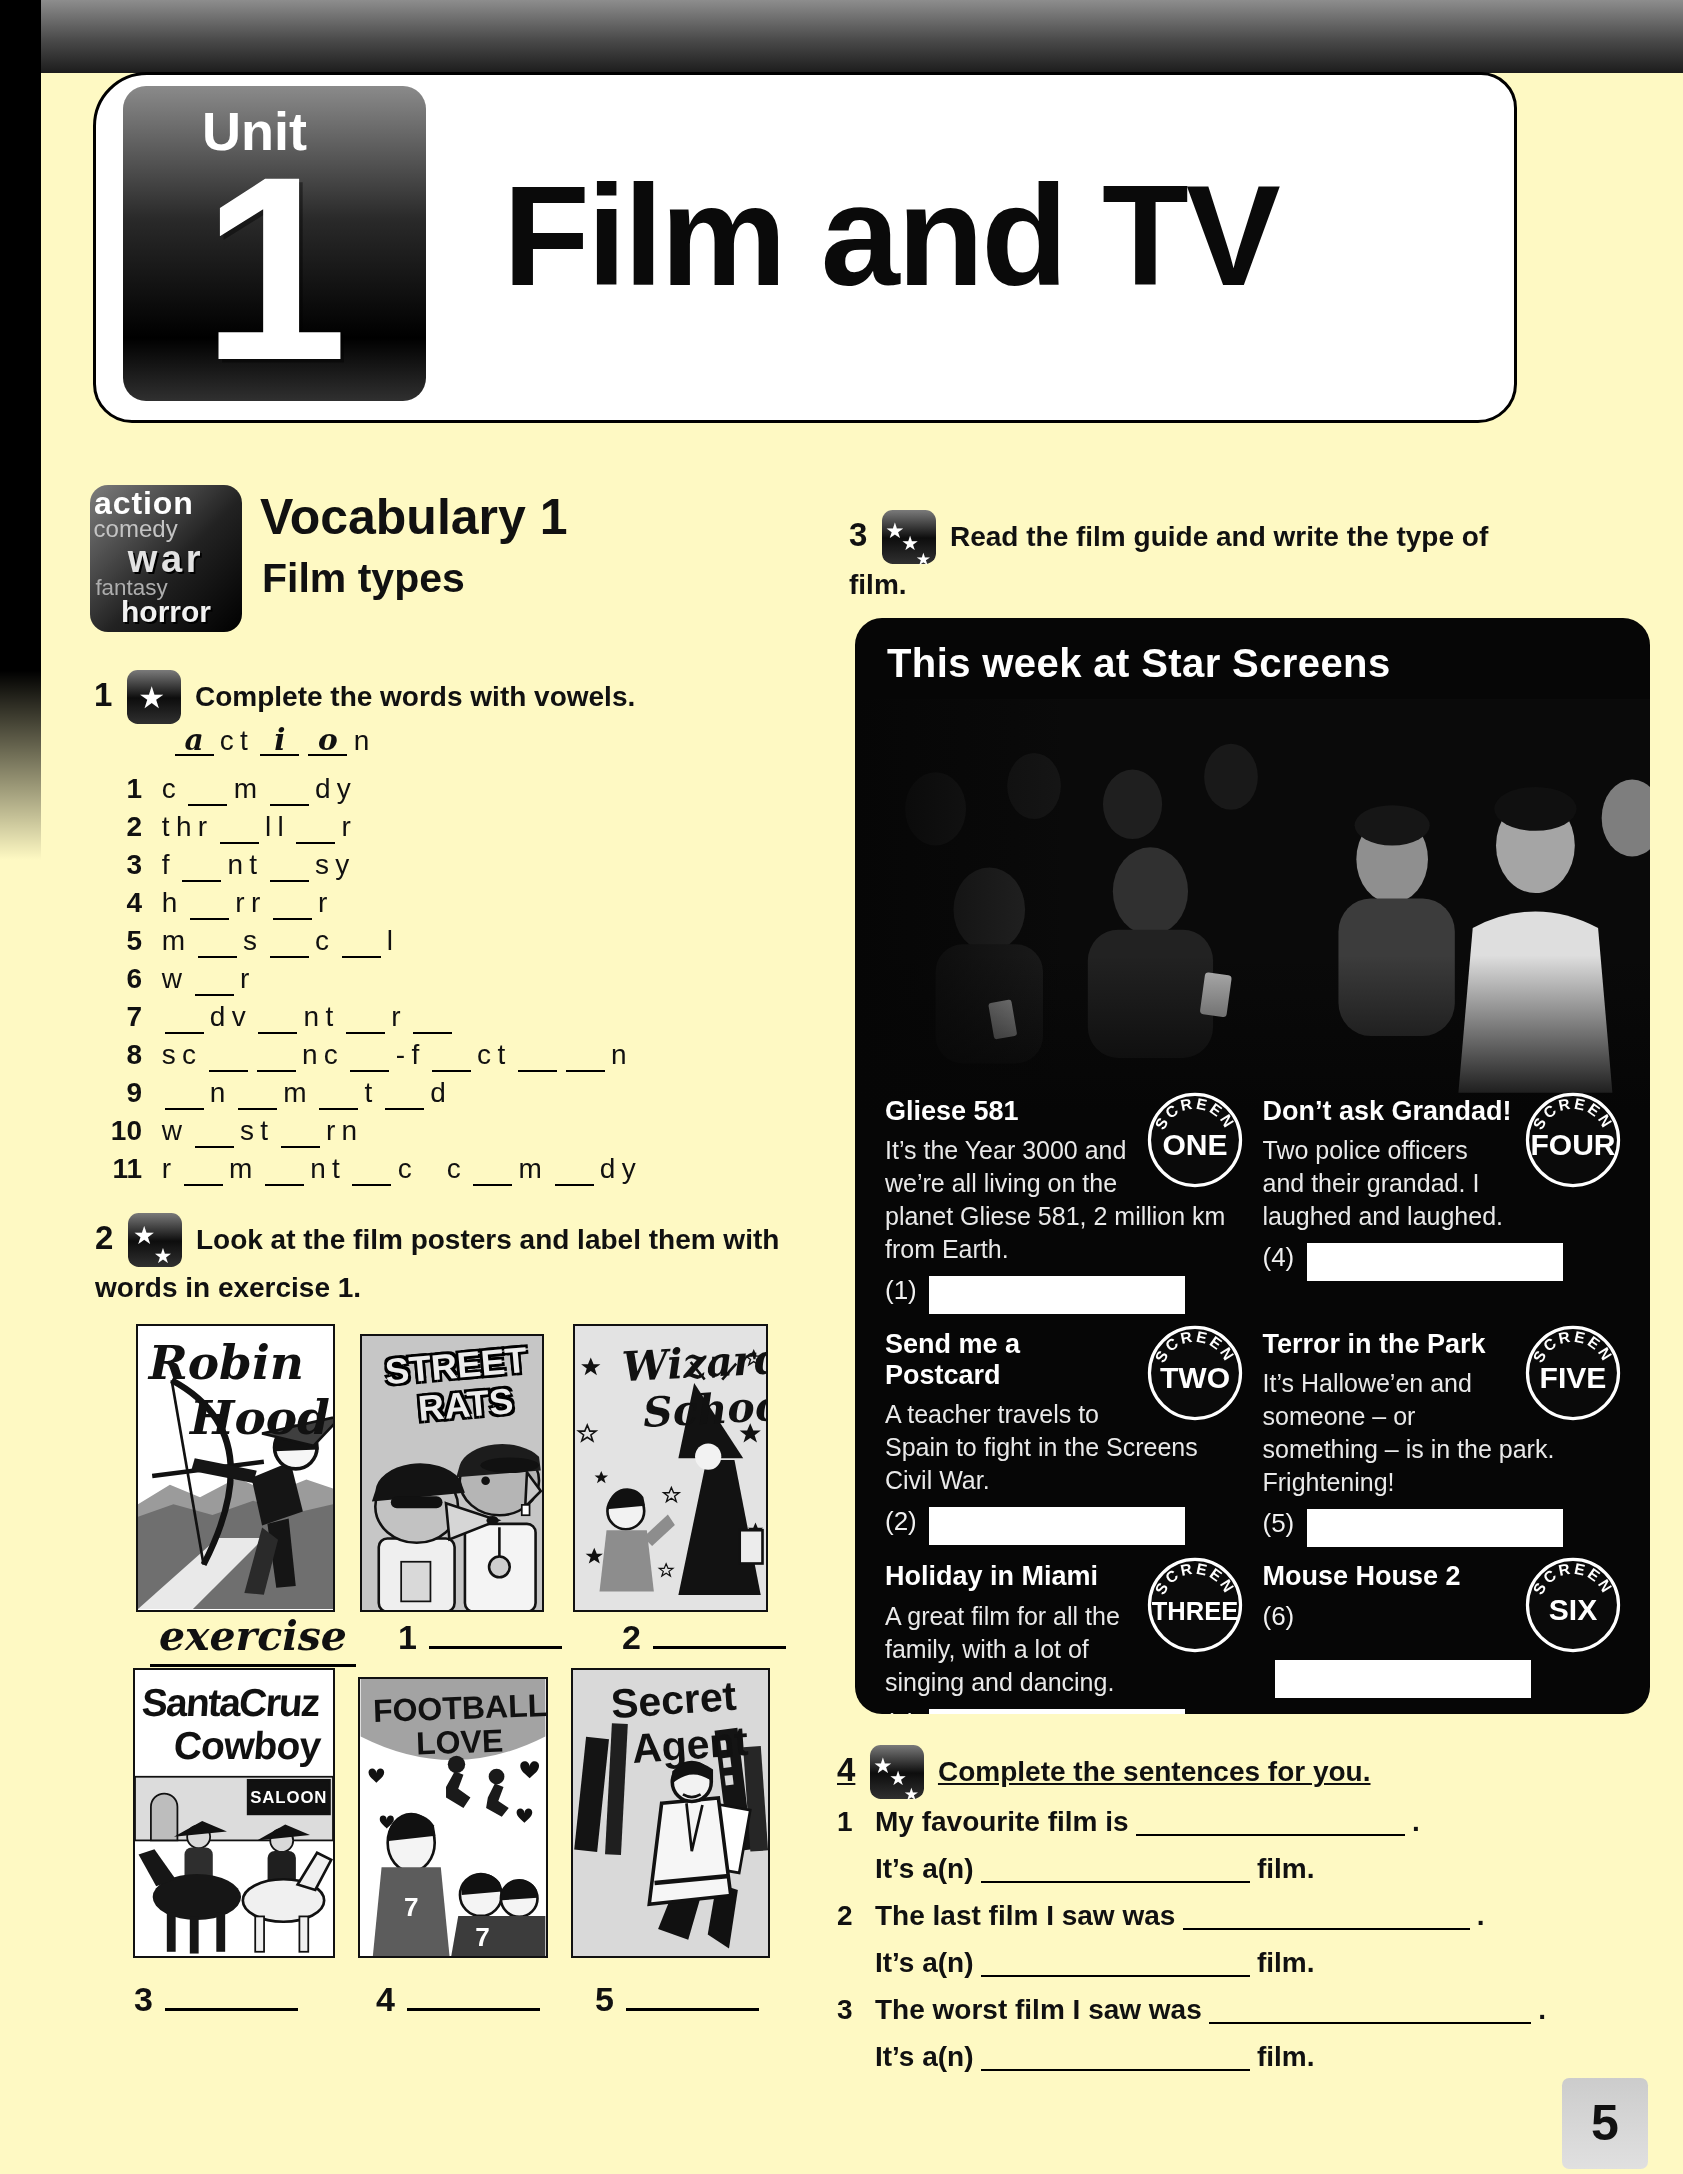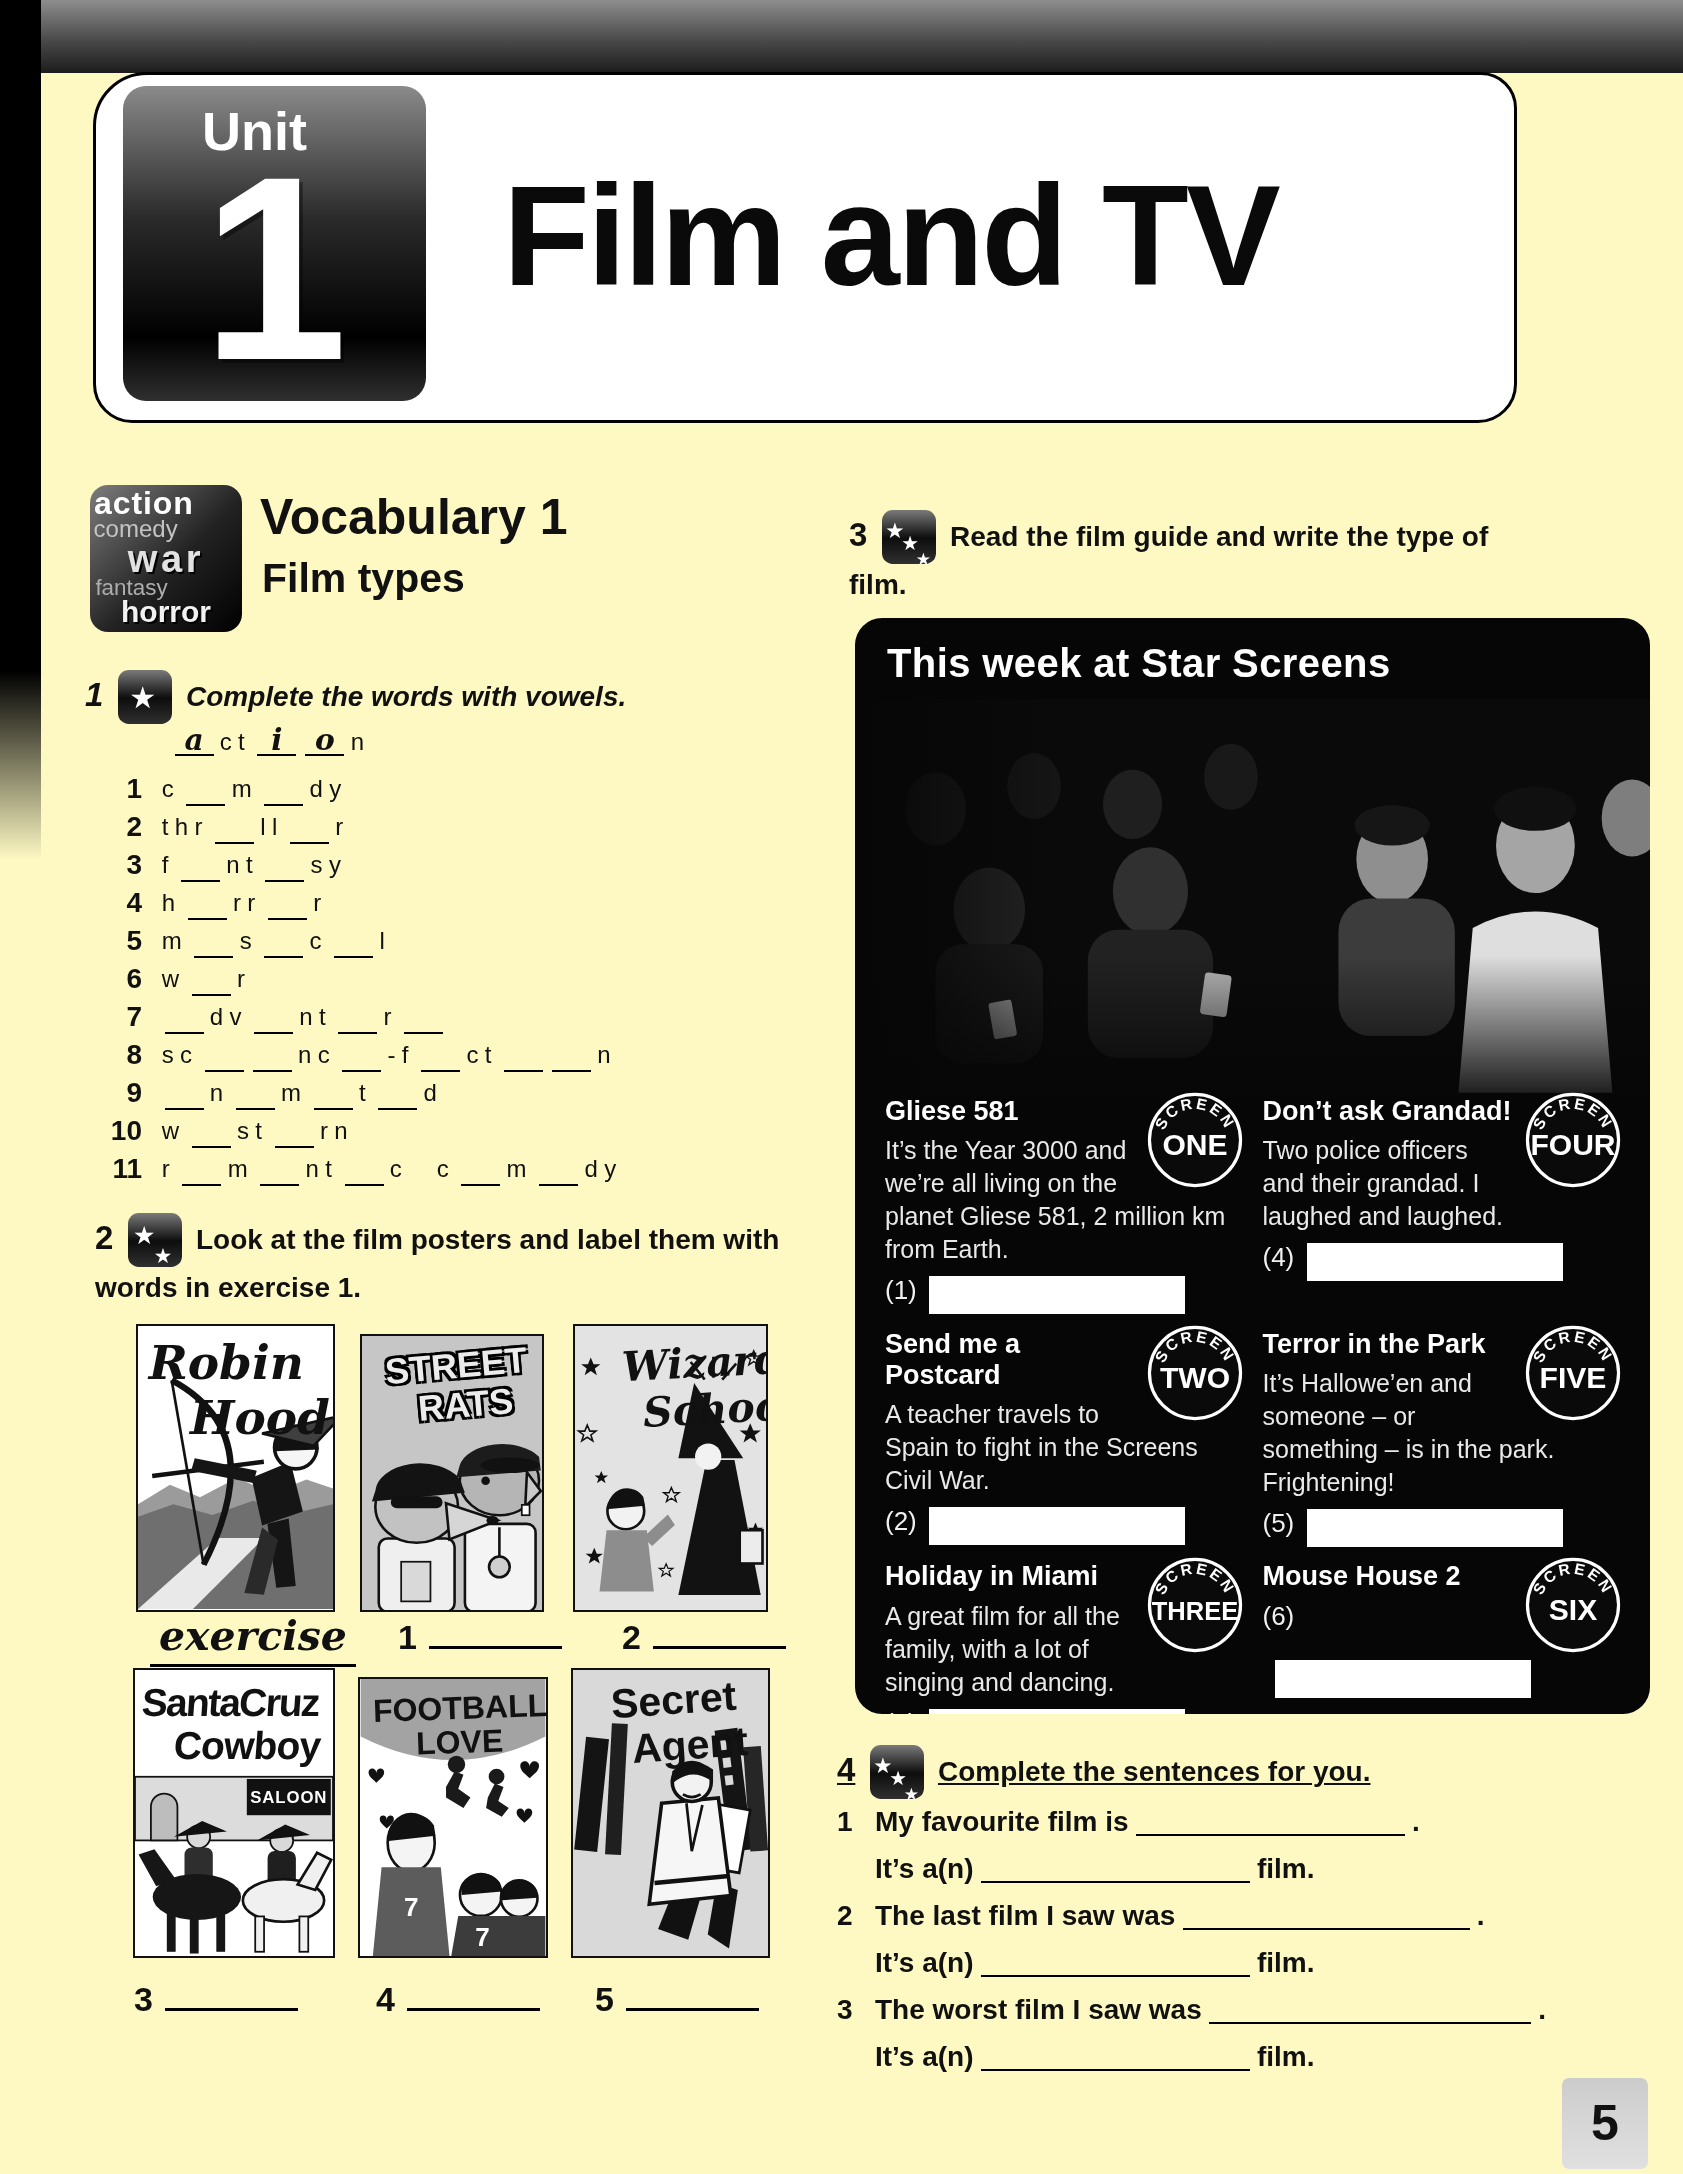--- a/index.html
+++ b/index.html
@@ -31,42 +31,42 @@
   .gw-comedy  { font-size:24px; color:#c4c4c4; margin-left:3.6px; }
   .gw-war     { font-size:38px; font-weight:bold; color:#e2e2e2; text-align:center; letter-spacing:3.6px; text-shadow:1.8px 1.8px 0 #000; }
   .gw-fantasy { font-size:22.4px; color:#adadad; margin-left:5.4px; }
   .gw-horror  { font-size:30px; font-weight:bold; color:#f2f2f2; text-align:center; text-shadow:1.8px 1.8px 0 #000; }
 
   .vocab-title { position:absolute; left:260px; top:488px; font-size:50px; font-weight:bold; }
   .vocab-sub   { position:absolute; left:262px; top:555px; font-size:41px; font-weight:bold; }
 
   
   .ex-header { position:absolute; font-weight:bold; font-size:28px; line-height:41px; color:#111; }
-  .ex1 { left:85px; top:670px; width:699px;font-style:italic; }
+  .ex1 { left:94px; top:670px; width:699px; }
   .ex2 { left:95px; top:1213px; width:716px; }
   .ex3 { left:837px; top:510px; width:667px;margin-left:12px; }
   .ex4 { left:837px; top:1745px; width:690px;text-decoration:underline; }
   .ex-num { font-size:33px; margin-right:12.5px; }
   .star-badge { display:inline-block; width:54px; height:54px; border-radius:10.7px; position:relative;
                 background:linear-gradient(180deg,#7a7a7a 0%,#0d0d0d 52%,#303030 100%);
                 vertical-align:-18px; margin:0 14.3px 0 1.8px; }
   .star-icon { position:absolute; color:#fff; font-family:"DejaVu Sans",sans-serif; }
   .star-icon::before { content:"★"; }
   .b1 .s1 { font-size:30px; top:7.2px; left:11.6px; }
   .b2 .s1 { font-size:25px; top:1.8px; left:5.4px; }   .b2 .s2 { font-size:20.6px; top:23px; left:26px; }
   .b3 .s1 { font-size:21.5px; top:0px; left:3.6px; }   .b3 .s2 { font-size:19.7px; top:13.4px; left:19.7px; }
   .b3 .s3 { font-size:17px; top:29px; left:34px; }
 
   
   .example-word { position:absolute; left:170px; top:724px; }
   .word-list { position:absolute; left:95px; top:768px; }
   .word-row { height:38px; display:flex; align-items:flex-end; }
   .word-num { width:47px; text-align:right; margin-right:18px; font-weight:bold; font-size:28px; line-height:34px; }
   .word-tokens { display:flex; align-items:flex-end; }
-  .letters { font-size:24px; letter-spacing:6.3px; line-height:34px; padding:0 1.8px; }
+  .letters { font-size:28px; letter-spacing:6.3px; line-height:34px; padding:0 1.8px; }
   .gap { display:inline-block; width:39px; height:32px; border-bottom:2.7px solid #000; margin:0 4.5px; }
   .gap.filled { text-align:center; font-family:"DejaVu Serif",serif; font-style:italic; font-weight:bold;
                 font-size:29.6px; line-height:32px; }
   .wordspace { display:inline-block; width:25px; }
 
   
   .poster { position:absolute; border:2.7px solid #111; overflow:hidden; background:#fff; }
   .p1 { left:136px; top:1324px; width:199px; height:288px; }
   .p2 { left:360px; top:1334px; width:184px; height:278px; background:#c6c6c6; }
   .p3 { left:573px; top:1324px; width:195px; height:288px; background:#e3e3e3; }

